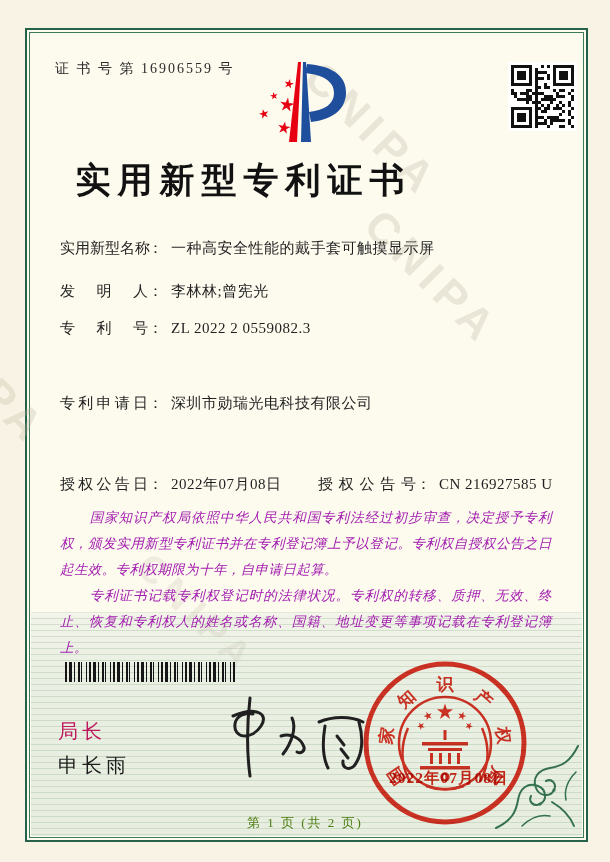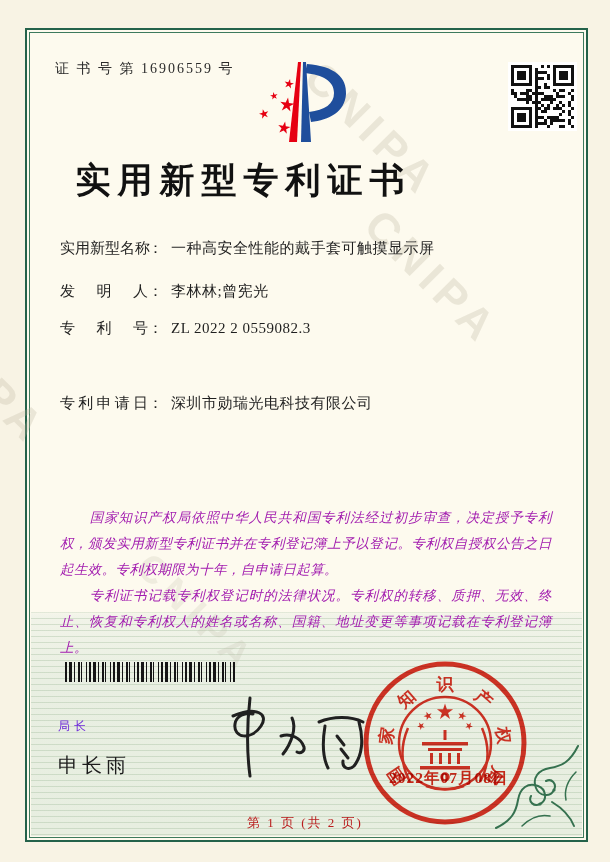--- a/index.html
+++ b/index.html
@@ -86,36 +86,36 @@
     background:repeating-linear-gradient(90deg,
       #151515 0px,#151515 2px, transparent 2px,transparent 4px,
       #151515 4px,#151515 7px, transparent 7px,transparent 9px,
       #151515 9px,#151515 10px, transparent 10px,transparent 13px,
       #151515 13px,#151515 15px, transparent 15px,transparent 16px,
       #151515 16px,#151515 17px, transparent 17px,transparent 21px,
       #151515 21px,#151515 22px, transparent 22px,transparent 24px);
   }
 
   
-  .sig-title{position:absolute;left:58px;top:718px;font-size:12px;letter-spacing:4px;color:#6d28d9;font-family:"Liberation Sans","DejaVu Sans",sans-serif;}
+  .sig-title{position:absolute;left:58px;top:718px;font-size:20px;letter-spacing:4px;color:#be185d;font-family:"Liberation Sans","DejaVu Sans",sans-serif;}
   .sig-name{position:absolute;left:58px;top:752px;font-size:20px;letter-spacing:4px;color:#1c1c1c;font-family:"Liberation Sans","DejaVu Sans",sans-serif;}
   .sig-hand{position:absolute;left:195px;top:686px;}
 
   
   .seal{position:absolute;left:358px;top:656px;mix-blend-mode:multiply;opacity:0.95;}
   .seal-date{
     position:absolute;left:389px;top:768px;
     font-size:15.5px;font-weight:bold;letter-spacing:1px;color:#d92a1a;
     mix-blend-mode:multiply;
   }
 
   
   .footer{
     position:absolute;left:0;top:814px;width:610px;text-align:center;
-    font-size:13px;letter-spacing:2px;color:#b91c1c;
+    font-size:13px;letter-spacing:2px;color:#4d7c0f;
   }
 
   .flourish{position:absolute;left:492px;top:742px;}
 </style>
 </head>
 <body>
 
 <div class="page">
 
   <div class="frame">
@@ -297,20 +297,26 @@
   <div class="frow" style="top:318px">
     <span class="flabel">专利号</span><span class="fcolon">：</span><span class="fvalue">ZL 2022 2 0559082.3</span>
   </div>
 
 
   <div class="frow" style="top:393px">
     <span class="flabel">专利申请日</span><span class="fcolon">：</span><span class="fvalue">深圳市勋瑞光电科技有限公司</span>
   </div>
 
 
+  <div class="frow" style="top:474px">
+    <span class="flabel">授权公告日</span><span class="fcolon">：</span><span class="fvalue">2022年07月08日</span>
+    <span class="second">
+      <span class="flabel w5">授权公告号</span><span class="fcolon">：</span><span class="fvalue">CN 216927585 U</span>
+    </span>
+  </div>
 
   <div class="paras">
     <p>国家知识产权局依照中华人民共和国专利法经过初步审查，决定授予专利权，颁发实用新型专利证书并在专利登记簿上予以登记。专利权自授权公告之日起生效。专利权期限为十年，自申请日起算。</p>
     <p>专利证书记载专利权登记时的法律状况。专利权的转移、质押、无效、终止、恢复和专利权人的姓名或名称、国籍、地址变更等事项记载在专利登记簿上。</p>
   </div>
 
   <div class="barcode"></div>
 
   <div class="sig-title">局长</div>
   <div class="sig-name">申长雨</div>

